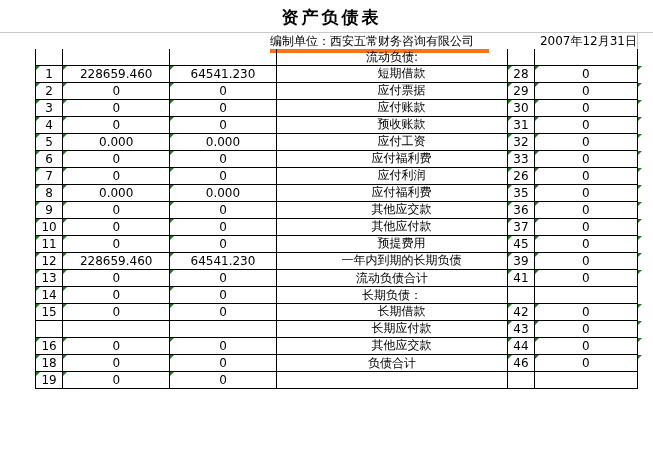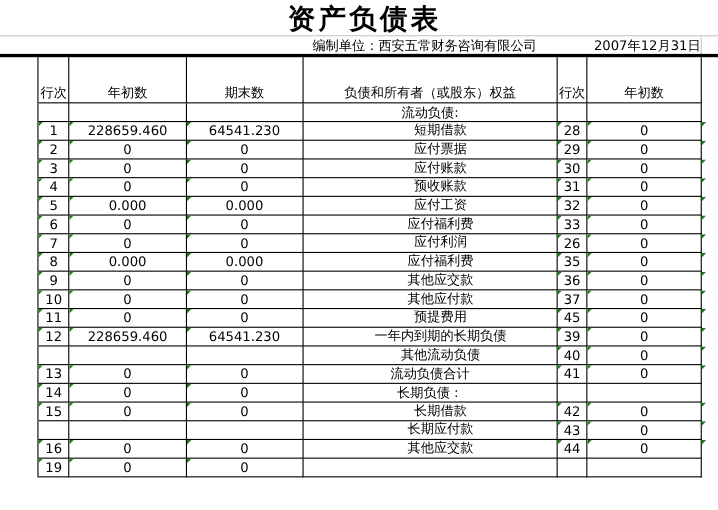--- a/index.html
+++ b/index.html
@@ -1,23 +1,23 @@
 <!DOCTYPE html>
 <html><head>
 <meta charset="utf-8">
 <style>
   html, body { margin:0; padding:0; }
   body { width:653px; height:464px; overflow:hidden; background:#fff; position:relative;
          font-family:"DejaVu Sans", "Liberation Sans", sans-serif; color:#000; }
   .title { position:absolute; left:0; top:0; width:653px; height:32px; text-align:center;
-           font-family:"DejaVu Serif", "Liberation Serif", serif; font-size:25px; font-weight:bold;
+           font-family:"DejaVu Serif", "Liberation Serif", serif; font-size:17px; font-weight:bold;
            letter-spacing:3px; line-height:34px; padding-left:10px; box-sizing:border-box; }
   .title-line { position:absolute; left:0; top:32px; width:653px; height:1px; background:#c8c8c8; }
   .subhdr { position:absolute; top:33px; height:16px; font-size:12px; line-height:17px; }
-  .unit { left:284px; width:219px; border-bottom:1px solid #f97316; }
+  .unit { left:270px; width:219px; border-bottom:4px solid #f97316; }
   .date { left:501px; width:136px; text-align:right; padding-right:0; box-sizing:border-box; }
   .vline-gray { position:absolute; top:33px; width:1px; height:16px; background:#c8c8c8; }
   table { position:absolute; left:0; top:49px; border-collapse:collapse; table-layout:fixed; font-size:12px; }
   td { padding:0; height:16px; line-height:16px; overflow:hidden; white-space:nowrap; position:relative; }
   .thead td { height:40px; vertical-align:bottom; text-align:center; line-height:16px; padding-bottom:1px; }
   tr.thead { border-top:3px solid #000; }
   .c0 { width:37px; border-right:1px solid #000; }
   .c1 { width:27px; border-right:1px solid #000; text-align:center; }
   .c2 { width:108px; border-right:1px solid #000; text-align:center; }
   .c3 { width:108px; border-right:1px solid #000; text-align:center; }
@@ -39,30 +39,20 @@
 <body>
 
 <div class="title">资产负债表</div>
 <div class="title-line"></div>
 <div class="subhdr unit">编制单位：西安五常财务咨询有限公司</div>
 <div class="subhdr date">2007年12月31日</div>
 <div class="vline-gray" style="left:637px"></div>
 
 <table>
   <tbody id="tbody">
-    <tr class="thead">
-      <td class="c0"></td>
-      <td class="c1">行次</td>
-      <td class="c2">年初数</td>
-      <td class="c3">期末数</td>
-      <td class="c4">负债和所有者（或股东）权益</td>
-      <td class="c5">行次</td>
-      <td class="c6">年初数</td>
-      <td class="c7"></td>
-    </tr>
   <tr class="row">
         <td class="c0"></td>
         <td class="c1"></td>
         <td class="c2"></td>
         <td class="c3"></td>
         <td class="c4">流动负债:</td>
         <td class="c5"></td>
         <td class="c6"></td>
         <td class="c7"></td>
       </tr>
@@ -181,30 +171,20 @@
         <td class="c1 flag">12</td>
         <td class="c2 flag">228659.460</td>
         <td class="c3 flag">64541.230</td>
         <td class="c4 indent">一年内到期的长期负债</td>
         <td class="c5 flag">39</td>
         <td class="c6 flag">0</td>
         <td class="c7 flag"></td>
       </tr>
       <tr class="row">
         <td class="c0"></td>
-        <td class="c1"></td>
-        <td class="c2"></td>
-        <td class="c3"></td>
-        <td class="c4 indent">其他流动负债</td>
-        <td class="c5 flag">40</td>
-        <td class="c6 flag">0</td>
-        <td class="c7 flag"></td>
-      </tr>
-      <tr class="row">
-        <td class="c0"></td>
         <td class="c1 flag">13</td>
         <td class="c2 flag">0</td>
         <td class="c3 flag">0</td>
         <td class="c4">流动负债合计</td>
         <td class="c5 flag">41</td>
         <td class="c6 flag">0</td>
         <td class="c7 flag"></td>
       </tr>
       <tr class="row">
         <td class="c0"></td>
@@ -241,20 +221,30 @@
         <td class="c1 flag">16</td>
         <td class="c2 flag">0</td>
         <td class="c3 flag">0</td>
         <td class="c4 indent">其他应交款</td>
         <td class="c5 flag">44</td>
         <td class="c6 flag">0</td>
         <td class="c7 flag"></td>
       </tr>
       <tr class="row">
         <td class="c0"></td>
+        <td class="c1 flag">18</td>
+        <td class="c2 flag">0</td>
+        <td class="c3 flag">0</td>
+        <td class="c4">负债合计</td>
+        <td class="c5 flag">46</td>
+        <td class="c6 flag">0</td>
+        <td class="c7 flag"></td>
+      </tr>
+      <tr class="row">
+        <td class="c0"></td>
         <td class="c1 flag">19</td>
         <td class="c2 flag">0</td>
         <td class="c3 flag">0</td>
         <td class="c4"></td>
         <td class="c5"></td>
         <td class="c6"></td>
         <td class="c7"></td>
       </tr>
     </tbody>
 </table>

